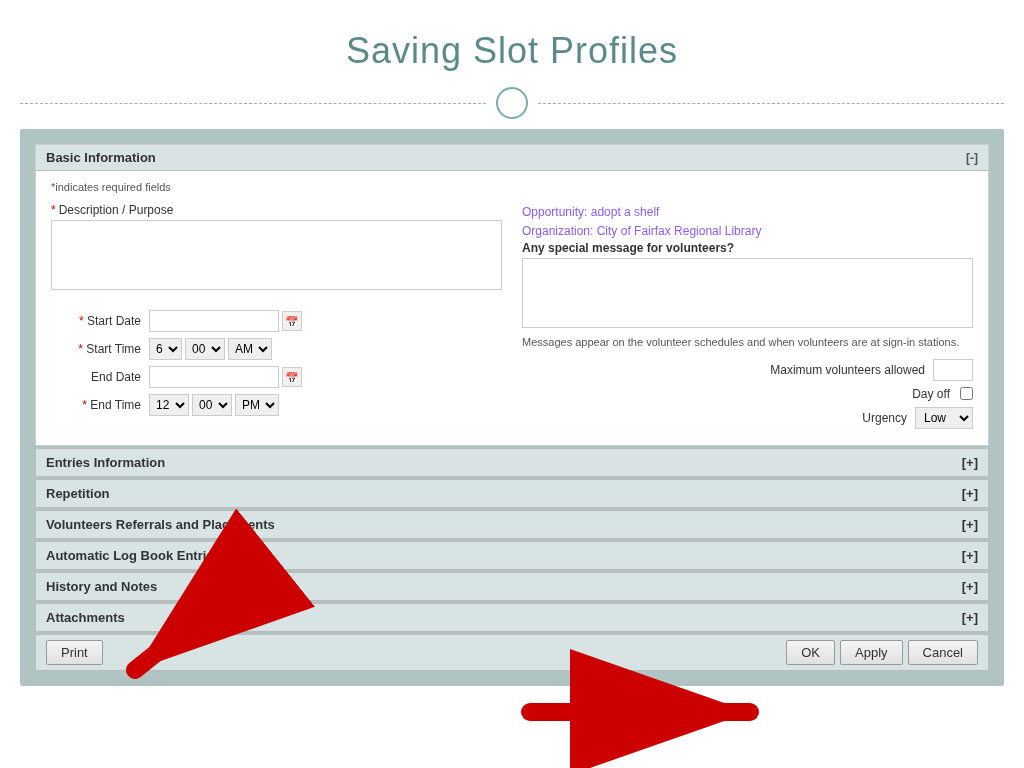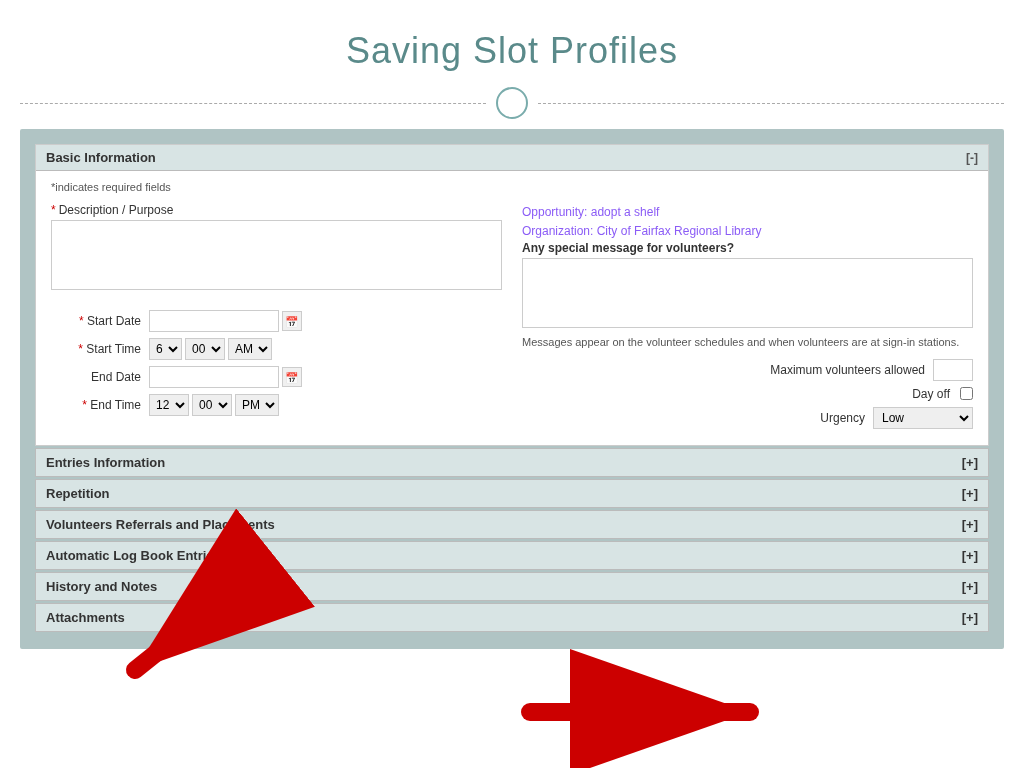--- a/index.html
+++ b/index.html
@@ -231,21 +231,21 @@
       cursor: pointer;
       border-radius: 2px;
       color: #333;
     }
 
     
     select.urgency-select {
       border: 1px solid #ccc;
       font-size: 12px;
       padding: 2px 4px;
-      width: 100px;
+      width: 58px;
     }
 
     
     .arrow-overlay {
       position: absolute;
       top: 0;
       left: 0;
       width: 100%;
       height: 100%;
       pointer-events: none;
@@ -382,20 +382,30 @@
         <div class="collapsed-panel">
           <span>History and Notes</span>
           <span>[+]</span>
         </div>
         <div class="collapsed-panel">
           <span>Attachments</span>
           <span>[+]</span>
         </div>
       </div>
 
+    <div class="bottom-bar">
+      <div>
+        <button class="action-btn">Print</button>
+      </div>
+      <div class="bottom-bar-right">
+        <button class="action-btn">OK</button>
+        <button class="action-btn">Apply</button>
+        <button class="action-btn">Cancel</button>
+      </div>
+    </div>
 
   </div>
 
   <svg class="arrow-overlay" xmlns="http://www.w3.org/2000/svg" style="position:absolute;top:0;left:0;width:1024px;height:768px;pointer-events:none;">
 
     <defs>
       <marker id="arrowhead-down" markerWidth="10" markerHeight="7" refX="10" refY="3.5" orient="auto">
         <polygon points="0 0, 10 3.5, 0 7" fill="#cc0000"></polygon>
       </marker>
       <marker id="arrowhead-right" markerWidth="10" markerHeight="7" refX="10" refY="3.5" orient="auto">

